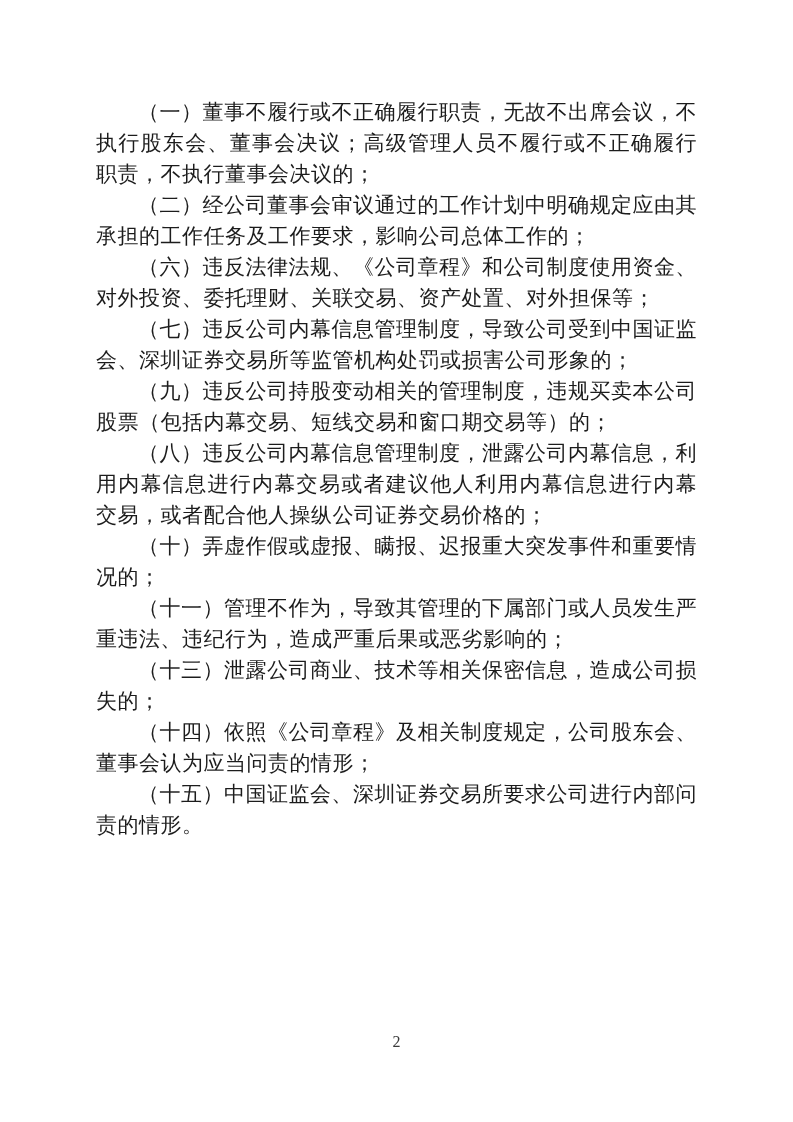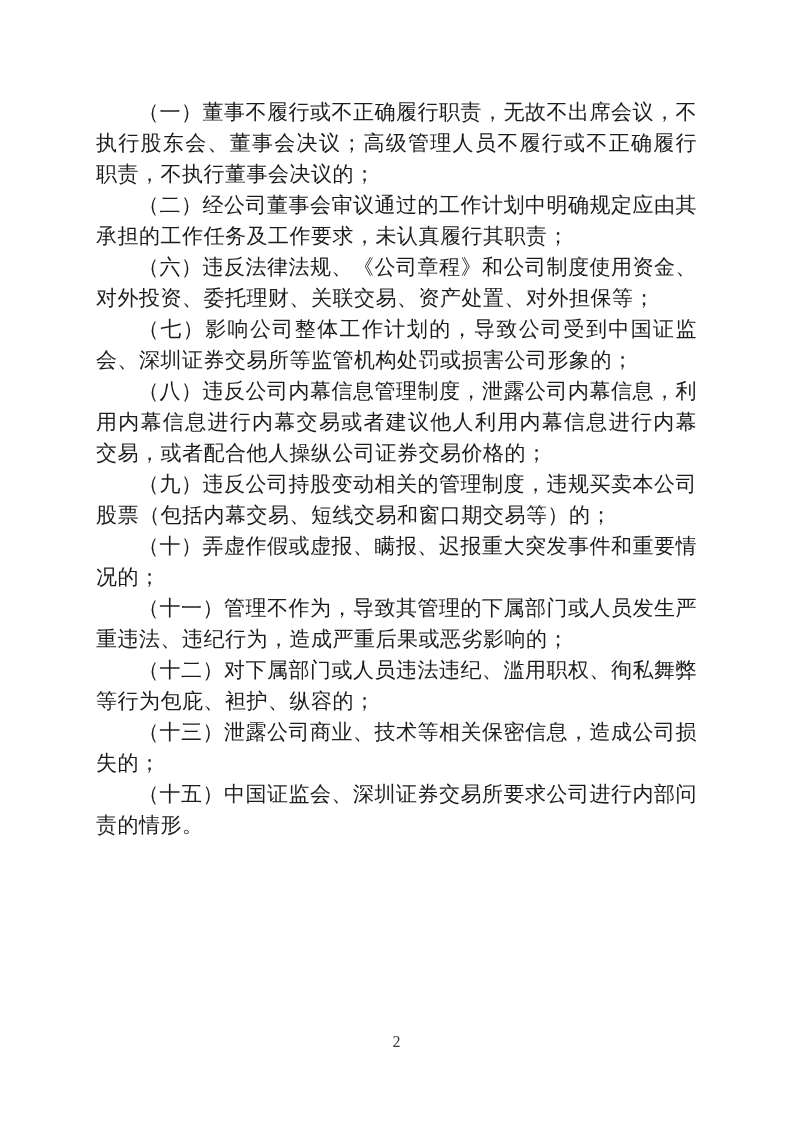--- a/index.html
+++ b/index.html
@@ -40,26 +40,26 @@
     line-height: 20px;
     color: #3a3a3a;
   }
 </style>
 </head>
 <body>
 
 <div class="page">
   <div class="content">
     <p class="para">（一）董事不履行或不正确履行职责，无故不出席会议，不执行股东会、董事会决议；高级管理人员不履行或不正确履行职责，不执行董事会决议的；</p>
-    <p class="para">（二）经公司董事会审议通过的工作计划中明确规定应由其承担的工作任务及工作要求，未认真履行其职责；</p>
+    <p class="para">（二）经公司董事会审议通过的工作计划中明确规定应由其承担的工作任务及工作要求，影响公司总体工作的；</p>
     <p class="para">（六）违反法律法规、《公司章程》和公司制度使用资金、对外投资、委托理财、关联交易、资产处置、对外担保等；</p>
-    <p class="para">（七）影响公司整体工作计划的，导致公司受到中国证监会、深圳证券交易所等监管机构处罚或损害公司形象的；</p>
+    <p class="para">（七）违反公司内幕信息管理制度，导致公司受到中国证监会、深圳证券交易所等监管机构处罚或损害公司形象的；</p>
+    <p class="para">（九）违反公司持股变动相关的管理制度，违规买卖本公司股票（包括内幕交易、短线交易和窗口期交易等）的；</p>
     <p class="para">（八）违反公司内幕信息管理制度，泄露公司内幕信息，利用内幕信息进行内幕交易或者建议他人利用内幕信息进行内幕交易，或者配合他人操纵公司证券交易价格的；</p>
-    <p class="para">（九）违反公司持股变动相关的管理制度，违规买卖本公司股票（包括内幕交易、短线交易和窗口期交易等）的；</p>
     <p class="para">（十）弄虚作假或虚报、瞒报、迟报重大突发事件和重要情况的；</p>
     <p class="para">（十一）管理不作为，导致其管理的下属部门或人员发生严重违法、违纪行为，造成严重后果或恶劣影响的；</p>
-    <p class="para">（十二）对下属部门或人员违法违纪、滥用职权、徇私舞弊等行为包庇、袒护、纵容的；</p>
     <p class="para">（十三）泄露公司商业、技术等相关保密信息，造成公司损失的；</p>
+    <p class="para">（十四）依照《公司章程》及相关制度规定，公司股东会、董事会认为应当问责的情形；</p>
     <p class="para">（十五）中国证监会、深圳证券交易所要求公司进行内部问责的情形。</p>
 
   </div>
   <div class="page-number">2</div>
 </div>
 
 </body></html>

